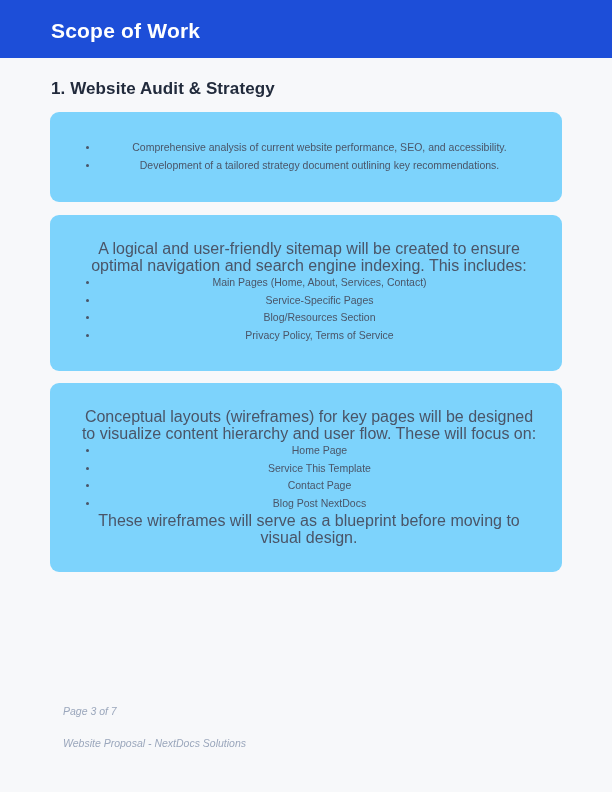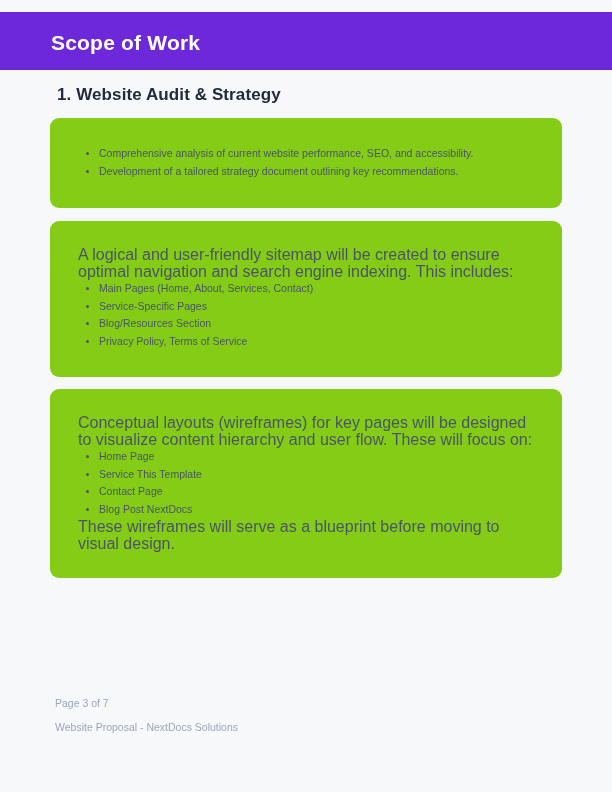--- a/index.html
+++ b/index.html
@@ -18,24 +18,24 @@
     position: relative;
     width: 612px;
     height: 792px;
     background: #f7f8fa;
   }
 
   
   .header-band {
     position: absolute;
     left: 0;
-    top: 12px;
+    top: 0;
     width: 612px;
     height: 58px;
-    background: #6d28d9;
+    background: #1d4ed8;
   }
   .header-title {
     position: absolute;
     left: 51px;
     top: 19px;
     font-size: 21px;
     font-weight: bold;
     color: #ffffff;
     letter-spacing: 0.2px;
     line-height: 24px;
@@ -50,31 +50,32 @@
   }
 
   .section {
     margin: 0;
   }
   .section-heading {
     font-size: 17px;
     font-weight: bold;
     color: #222b3c;
     letter-spacing: 0.1px;
-    margin: 6px;
+    margin: 0;
     padding: 0 16px 0 51px;
     line-height: 20px;
   }
 
   .card {
     position: relative;
     margin: 0 50px 0 50px;
-    background: #84cc16;
+    background: #7dd3fc;
     border-radius: 9px;
     box-sizing: border-box;
+    text-align: center;
   }
 
   .card-inner {
     padding: 16px 22px 16px 28px;
   }
 
   .para {
     font-size: 16px;
     color: #4a5568;
     line-height: 17px;
@@ -122,21 +123,22 @@
   .footer {
     position: absolute;
     left: 51px;
     top: 689px;
     width: 500px;
   }
   .footer-line {
     font-size: 10.5px;
     color: #9ba7bc;
     line-height: 20px;
-    margin: 4px;
+    margin: 12px;
+    font-style: italic;
   }
 </style>
 </head>
 <body>
 
 <div class="page">
 
   <div class="header-band">
     <div class="header-title">Scope of Work</div>
   </div>

